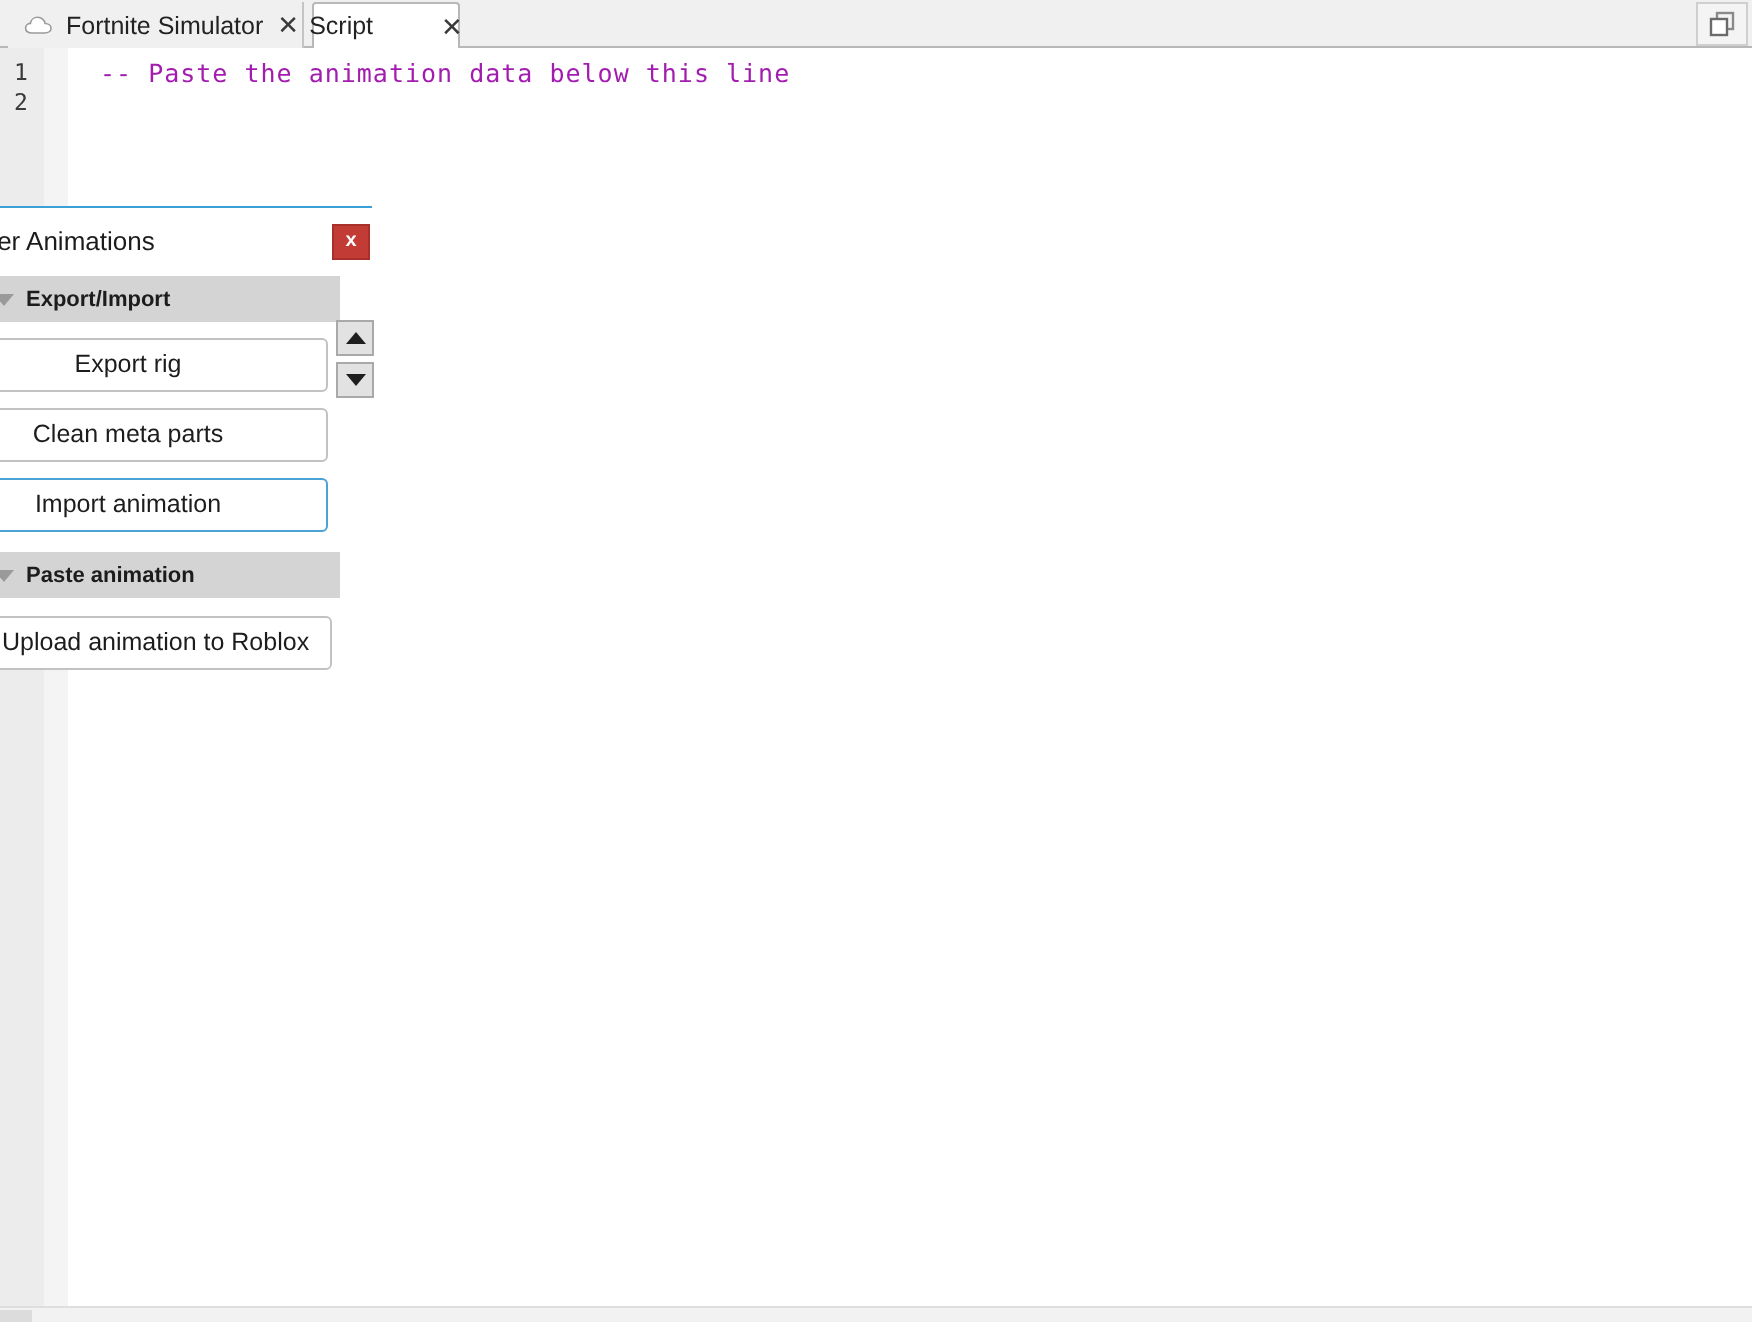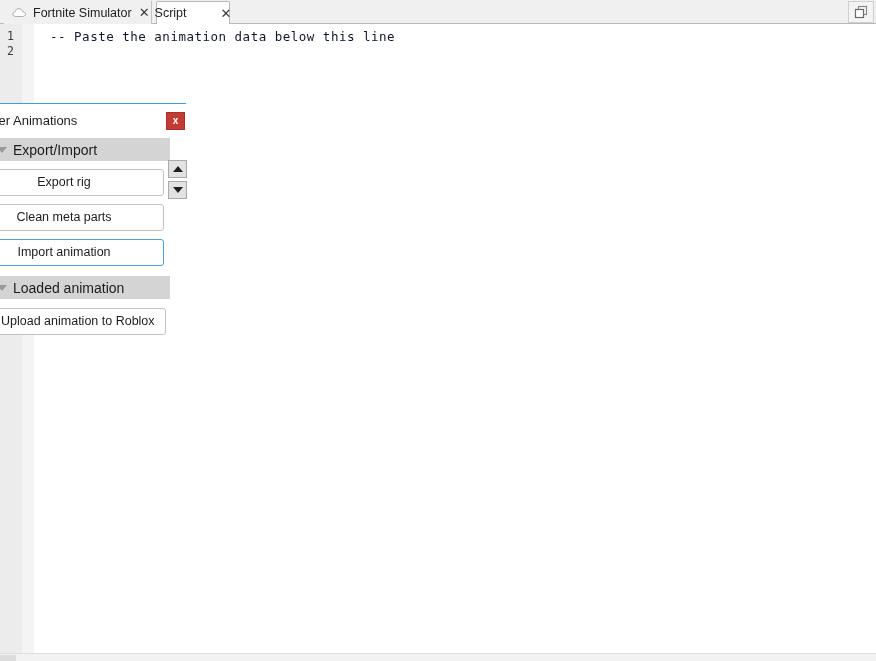--- a/index.html
+++ b/index.html
@@ -122,21 +122,21 @@
     height: 629px;
     background: #ffffff;
   }
   #codeline1 {
     position: absolute;
     left: 16px;
     top: 5px;
     font-family: "DejaVu Sans Mono", monospace;
     font-size: 12.5px;
     letter-spacing: 0.5px;
-    color: #0f172a;
+    color: #a21caf;
     white-space: pre;
   }
 
   #hscroll {
     position: absolute;
     left: 0;
     top: 653px;
     width: 876px;
     height: 8px;
     background: #f2f2f2;
@@ -206,22 +206,22 @@
   .disclosure {
     width: 0; height: 0;
     margin-left: 33px;
     margin-right: 6px;
     border-left: 5px solid transparent;
     border-right: 5px solid transparent;
     border-top: 6px solid #9a9a9a;
     flex: 0 0 auto;
   }
   .section-title {
-    font-size: 14px;
-    font-weight: normal;
+    font-size: 11px;
+    font-weight: bold;
     color: #1c1c1c;
     white-space: nowrap;
   }
 
   .panel-btn {
     position: relative;
     display: block;
     margin: 0;
     height: 27px;
     box-sizing: border-box;
@@ -332,21 +332,21 @@
     <span class="disclosure"></span>
     <span class="section-title">Export/Import</span>
   </div>
 
   <button class="panel-btn" id="btn-export-rig">Export rig</button>
   <button class="panel-btn" id="btn-clean-meta">Clean meta parts</button>
   <button class="panel-btn focused" id="btn-import-anim">Import animation</button>
 
   <div class="section-header" id="section-loaded">
     <span class="disclosure"></span>
-    <span class="section-title">Loaded animation</span>
+    <span class="section-title">Paste animation</span>
   </div>
 
   <button class="panel-btn" id="btn-upload">Upload animation to Roblox</button>
 
 </div>
 
 <div id="panel-scroll-arrows">
   <div class="arrow-btn">
     <span class="tri-up"></span>
   </div>

